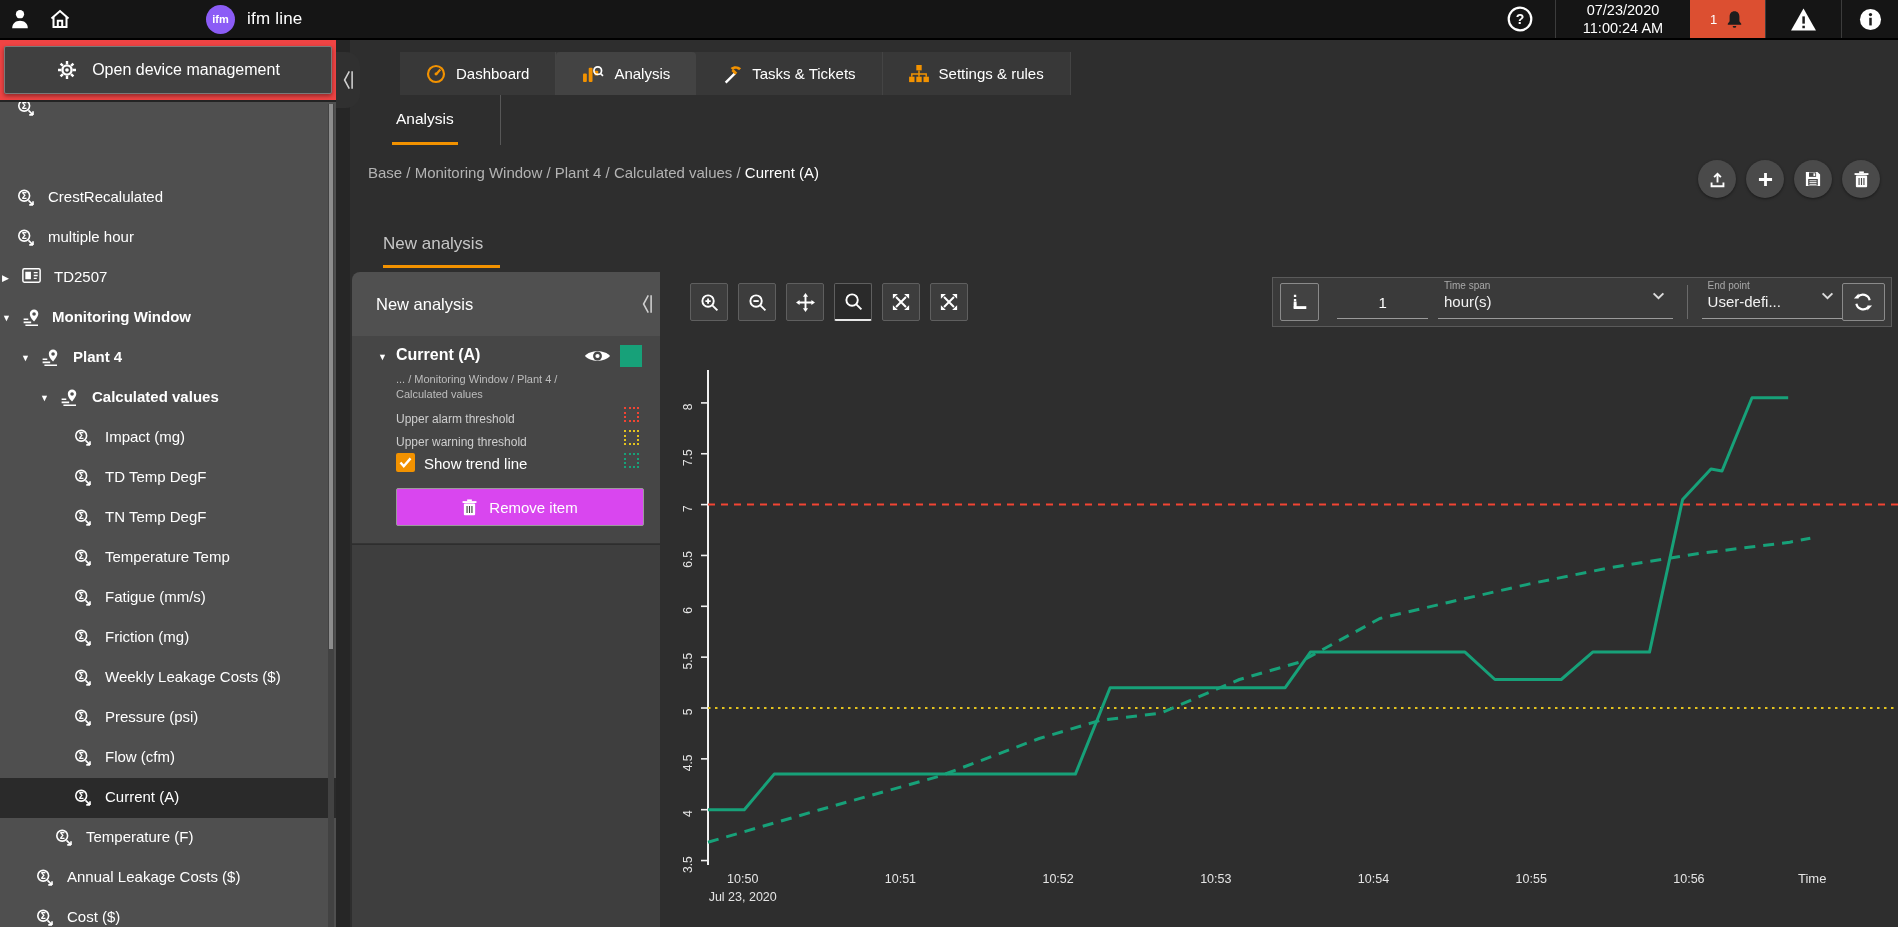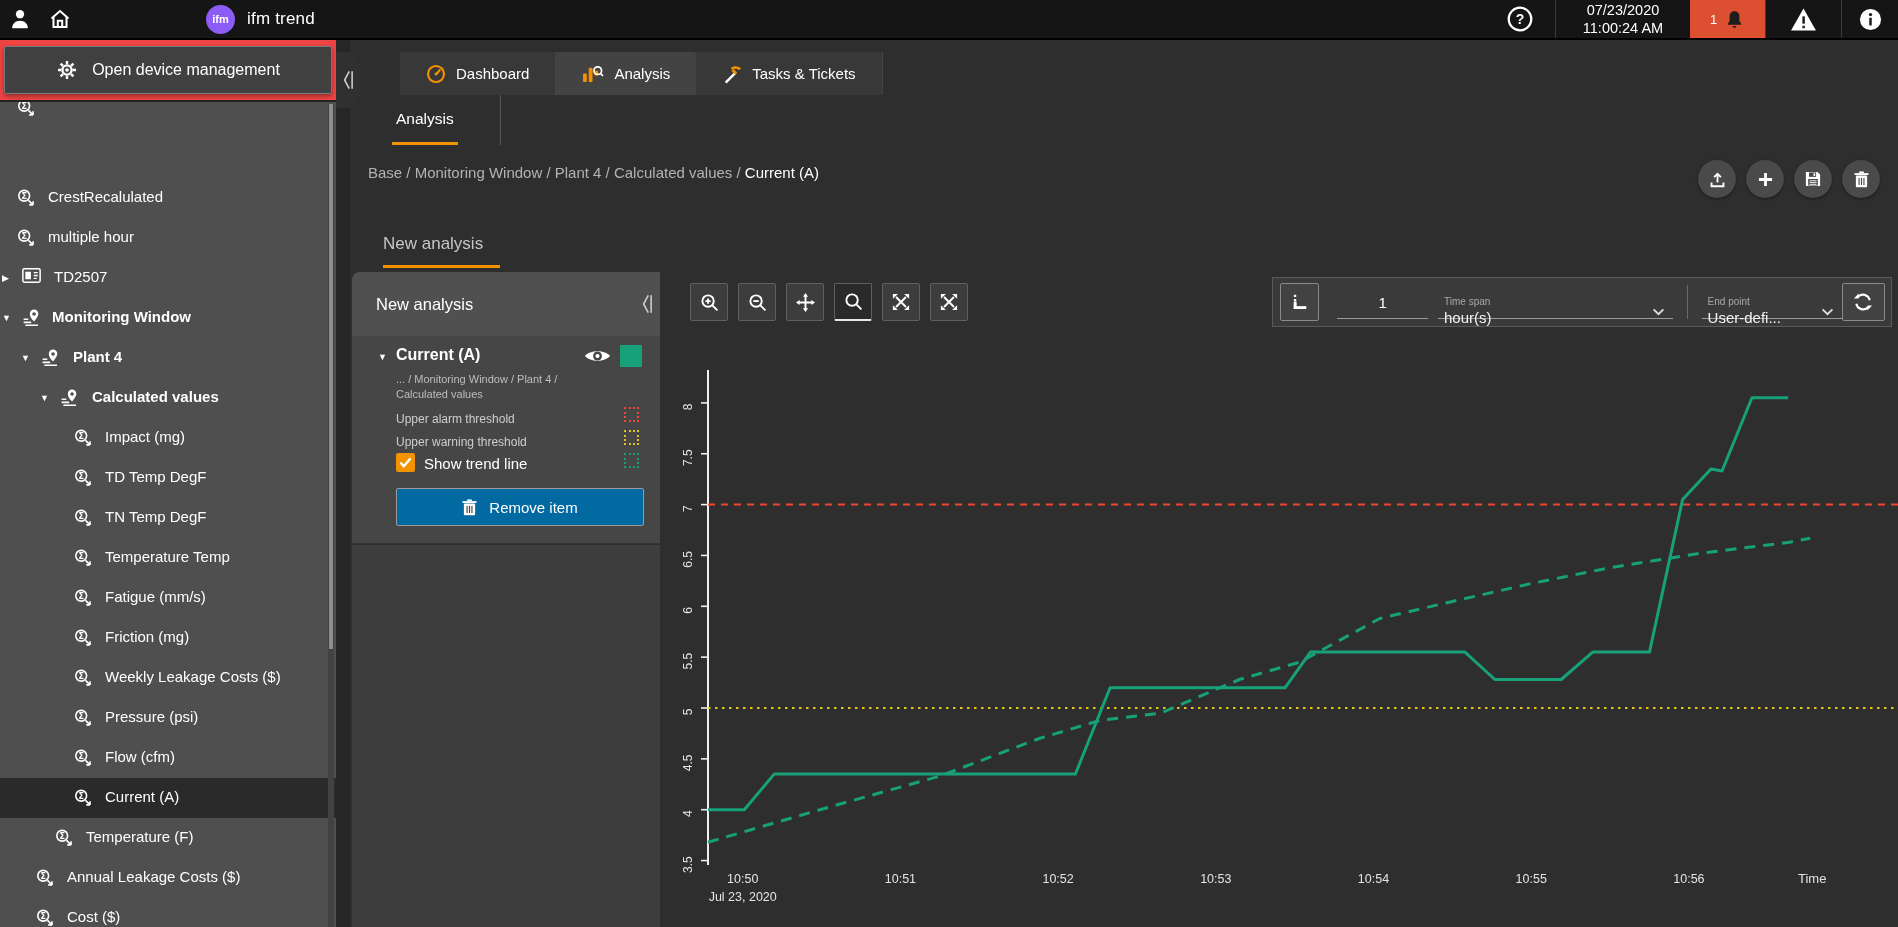--- a/index.html
+++ b/index.html
@@ -84,37 +84,37 @@
   #li-path1{position:absolute;left:44px;top:37px;font-size:11px;color:#bdbdbd;}
   #li-path2{position:absolute;left:44px;top:52px;font-size:11px;color:#bdbdbd;}
   #li-alarm-label{position:absolute;left:44px;top:76px;font-size:12px;color:#cecece;}
   #li-alarm-box{position:absolute;left:272px;top:71px;width:15px;height:15px;border:2px dotted #f24433;}
   #li-warn-label{position:absolute;left:44px;top:99px;font-size:12px;color:#cecece;}
   #li-warn-box{position:absolute;left:272px;top:94px;width:15px;height:15px;border:2px dotted #e3c31e;}
   #li-checkbox{position:absolute;left:44px;top:117px;width:19px;height:19px;background:#f29200;border-radius:2px;
                display:flex;align-items:center;justify-content:center;cursor:pointer;}
   #li-trend-label{position:absolute;left:72px;top:119px;font-size:15px;color:#fff;}
   #li-trend-box{position:absolute;left:272px;top:117px;width:15px;height:15px;border:2px dotted #17a179;}
-  #li-remove-btn{position:absolute;left:44px;top:152px;width:248px;height:38px;background:#0369a1;
+  #li-remove-btn{position:absolute;left:44px;top:152px;width:248px;height:38px;background:#d946ef;
                  border:1px solid #9a9a9a;border-radius:2px;display:flex;align-items:center;justify-content:center;
                  gap:12px;font-size:15px;color:#fff;cursor:pointer;}
 
   
   #toolbar{position:absolute;left:690px;top:283px;display:flex;gap:10px;}
   .tool-btn{width:38px;height:38px;background:#3d3d3d;border:1px solid #5f5f5f;border-radius:2px;
             display:flex;align-items:center;justify-content:center;cursor:pointer;}
   .tool-btn.active{background:#2a2a2a;border-bottom:2px solid #e8e8e8;}
   #controls{position:absolute;left:1272px;top:277px;width:620px;height:50px;background:#3a3a3a;
             border:1px solid #5a5a5a;display:flex;align-items:center;}
   #axis-btn{width:40px;height:38px;margin-left:7px;background:#424242;border:1px solid #8a8a8a;border-radius:2px;
             display:flex;align-items:center;justify-content:center;cursor:pointer;}
   #interval-field{width:92px;margin-left:18px;align-self:stretch;display:flex;align-items:center;
                   justify-content:center;border-bottom:1px solid #9a9a9a;margin-bottom:7px;margin-top:8px;
                   font-size:15px;color:#fff;cursor:text;}
-  .dd{align-self:stretch;margin-top:16px;margin-bottom:7px;border-bottom:1px solid #9a9a9a;position:relative;
+  .dd{align-self:stretch;margin-top:0;margin-bottom:7px;border-bottom:1px solid #9a9a9a;position:relative;
       cursor:pointer;padding:0 6px;}
   .dd .dd-label{font-size:10px;color:#a9a9a9;margin-top:2px;}
   .dd .dd-value{font-size:15px;color:#f2f2f2;margin-top:2px;}
   .dd .dd-chev{position:absolute;right:8px;top:14px;}
   #timespan-dd{width:238px;margin-left:10px;}
   #controls .v-div{width:1px;height:34px;background:#6a6a6a;margin-left:14px;}
   #endpoint-dd{width:142px;margin-left:14px;}
   #refresh-btn{width:44px;height:38px;margin-left:auto;margin-right:6px;background:#424242;
                border:1px solid #8a8a8a;border-radius:2px;display:flex;align-items:center;justify-content:center;cursor:pointer;}
 
@@ -135,21 +135,21 @@
           </svg>
         </div>
       <div class="tb-icon" id="ic-home">
           <svg viewBox="0 0 24 24" width="24" height="24" fill="none" stroke="#fff" stroke-width="2">
             <path d="M3.5 11.5 12 4l8.5 7.5"></path>
             <path d="M5.5 10v10h13V10"></path>
             <path d="M9.8 20v-6.2h4.4V20"></path>
           </svg>
         </div>
       <div id="logo">ifm</div>
-      <div id="app-title">ifm trend</div>
+      <div id="app-title">ifm line</div>
     </div>
     <div class="tb-right">
       <div class="tb-cell" id="help-cell">
           <svg viewBox="0 0 26 26" width="26" height="26">
             <circle cx="13" cy="13" r="11.3" fill="none" stroke="#fff" stroke-width="2.2"></circle>
             <text x="13" y="18" font-size="14" font-weight="bold" fill="#fff" text-anchor="middle" font-family="Liberation Sans,sans-serif">?</text>
           </svg>
         </div>
       <div class="tb-cell" id="datetime-cell">
         <div>07/23/2020</div>
@@ -439,20 +439,34 @@
       </div>
       <div class="main-tab">
         <span>
           <svg viewBox="0 0 22 22" width="20" height="20">
             <path d="M4 20.5 14.5 10" stroke="#fff" stroke-width="2.6"></path>
             <path d="M9.5 4.5C12.8 1.6 17.6 1.6 21 4.8l-2.2 2.1c-2.6-2.2-4.7-2.2-7.1-.2z" fill="#f29200"></path>
             <path d="M11.5 6.5l4.2 4.2" stroke="#f29200" stroke-width="3.2"></path>
           </svg>
         </span>
         <span>Tasks &amp; Tickets</span>
+      </div>
+      <div class="main-tab">
+        <span>
+          <svg viewBox="0 0 22 20" width="20" height="18">
+            <g fill="#f29200">
+              <rect x="8" width="6" height="6"></rect>
+              <rect y="13" width="6" height="6"></rect>
+              <rect x="8" y="13" width="6" height="6"></rect>
+              <rect x="16" y="13" width="6" height="6"></rect>
+            </g>
+            <path d="M11 6v4M3 13v-3h16v3M11 10v3" stroke="#f29200" stroke-width="1.6" fill="none"></path>
+          </svg>
+        </span>
+        <span>Settings &amp; rules</span>
       </div>
     </div>
   <div id="subtabs">
       <div class="subtab active">
         <span class="st-inner">Analysis</span>
       </div>
     </div>
 
   <div id="breadcrumb">
     <span>Base / Monitoring Window / Plant 4 / Calculated values /</span>

